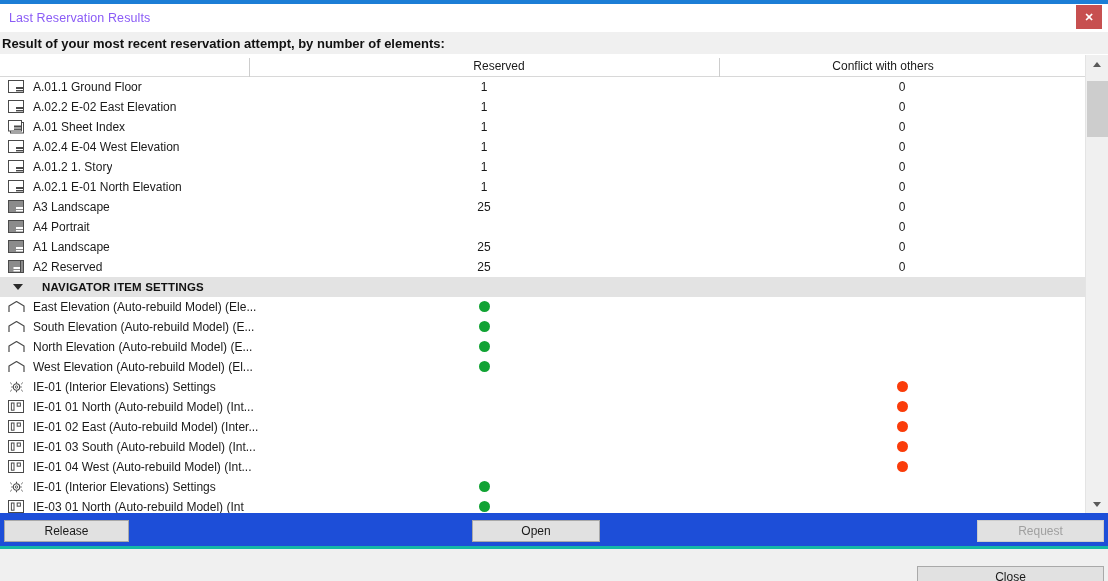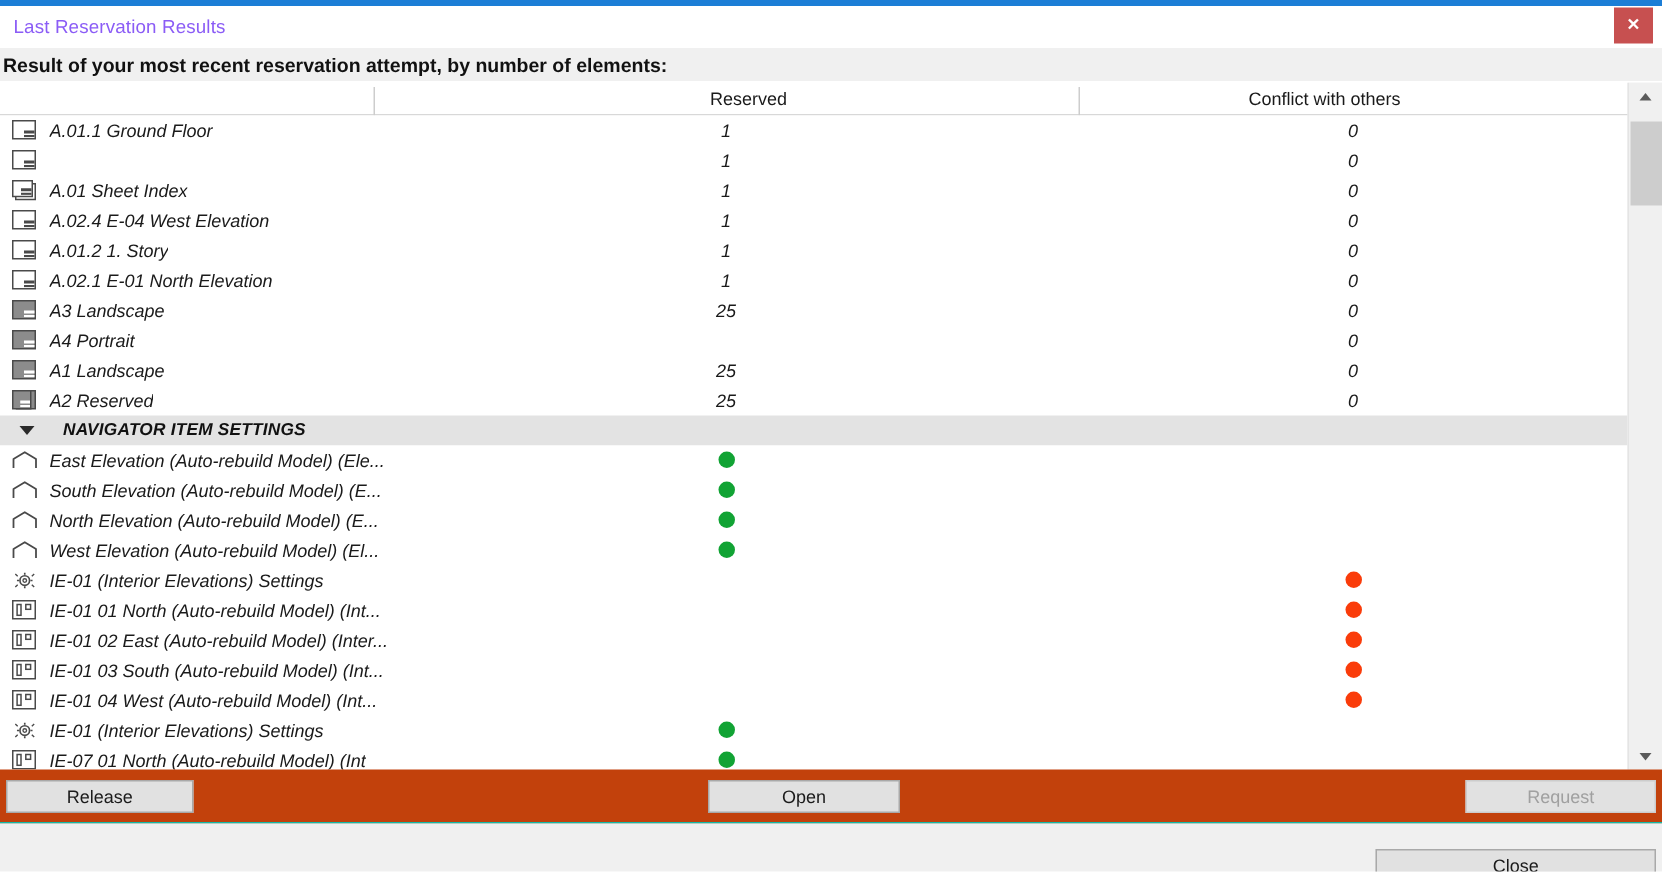--- a/index.html
+++ b/index.html
@@ -110,21 +110,20 @@
     background: #cdcdcd;
   }
   .hdr-divider.d1 { left: 249px; }
   .hdr-divider.d2 { left: 719px; }
 
   .rows {
     position: relative;
     height: 437px;
     overflow: hidden;
     background: #ffffff;
-    font-style: italic;
   }
 
   .row {
     position: relative;
     height: 20px;
     width: 1085px;
     background: #ffffff;
   }
   .row.section {
     background: #e3e3e3;
@@ -242,22 +241,22 @@
     height: 56px;
     background: #cdcdcd;
     cursor: pointer;
   }
 
   
   .footer-a {
     position: relative;
     flex: 0 0 auto;
     height: 36px;
-    background: #c2410c;
-    border-bottom: 1px solid #14b8a6;
+    background: #1d4ed8;
+    border-bottom: 3px solid #14b8a6;
   }
   .footer-b {
     position: relative;
     flex: 1 1 auto;
     background: #f0f0f0;
   }
   .btn {
     position: absolute;
     height: 22px;
     background: #e1e1e1;
@@ -316,20 +315,21 @@
           <span class="label">A.01.1 Ground Floor</span>
           <span class="val-reserved">1</span>
           <span class="val-conflict">0</span>
         </div>
         <div class="row">
           <span class="icon-box"><svg viewBox="0 0 17 14" width="17" height="14">
               <rect x="0.5" y="0.5" width="15" height="12" fill="#fff" stroke="#4a4a4a"></rect>
               <rect x="8" y="7" width="7" height="2" fill="#4a4a4a"></rect>
               <rect x="8" y="10" width="7" height="1.4" fill="#4a4a4a"></rect>
             </svg></span>
+          <span class="label">A.02.2 E-02 East Elevation</span>
           <span class="val-reserved">1</span>
           <span class="val-conflict">0</span>
         </div>
         <div class="row">
           <span class="icon-box"><svg viewBox="0 0 17 14" width="17" height="14">
               <rect x="2.5" y="2.5" width="13" height="10.5" fill="#fff" stroke="#4a4a4a"></rect>
               <rect x="0.5" y="0.5" width="13" height="10.5" fill="#fff" stroke="#4a4a4a"></rect>
               <rect x="6" y="5.5" width="7" height="2" fill="#4a4a4a"></rect>
               <rect x="6" y="8.5" width="7" height="1.4" fill="#4a4a4a"></rect>
             </svg></span>
@@ -506,21 +506,21 @@
           <span class="label">IE-01 (Interior Elevations) Settings</span>
           <span class="val-reserved"><span class="dot green"></span></span>
           <span class="val-conflict"></span>
         </div>
         <div class="row">
           <span class="icon-box"><svg viewBox="0 0 17 14" width="17" height="14">
               <rect x="0.5" y="0.5" width="15" height="12" fill="#fff" stroke="#4a4a4a"></rect>
               <rect x="3.4" y="3" width="2.6" height="7.2" fill="none" stroke="#4a4a4a" stroke-width="1"></rect>
               <rect x="9.2" y="3" width="3.2" height="3.2" fill="none" stroke="#4a4a4a" stroke-width="1"></rect>
             </svg></span>
-          <span class="label">IE-07 01 North (Auto-rebuild Model) (Int</span>
+          <span class="label">IE-03 01 North (Auto-rebuild Model) (Int</span>
           <span class="val-reserved"><span class="dot green"></span></span>
           <span class="val-conflict"></span>
         </div>
       </div>
 
     <div class="scrollbar">
       <div class="sb-btn up">
           <span class="sb-arrow"></span>
         </div>
       <div class="sb-thumb"></div>

